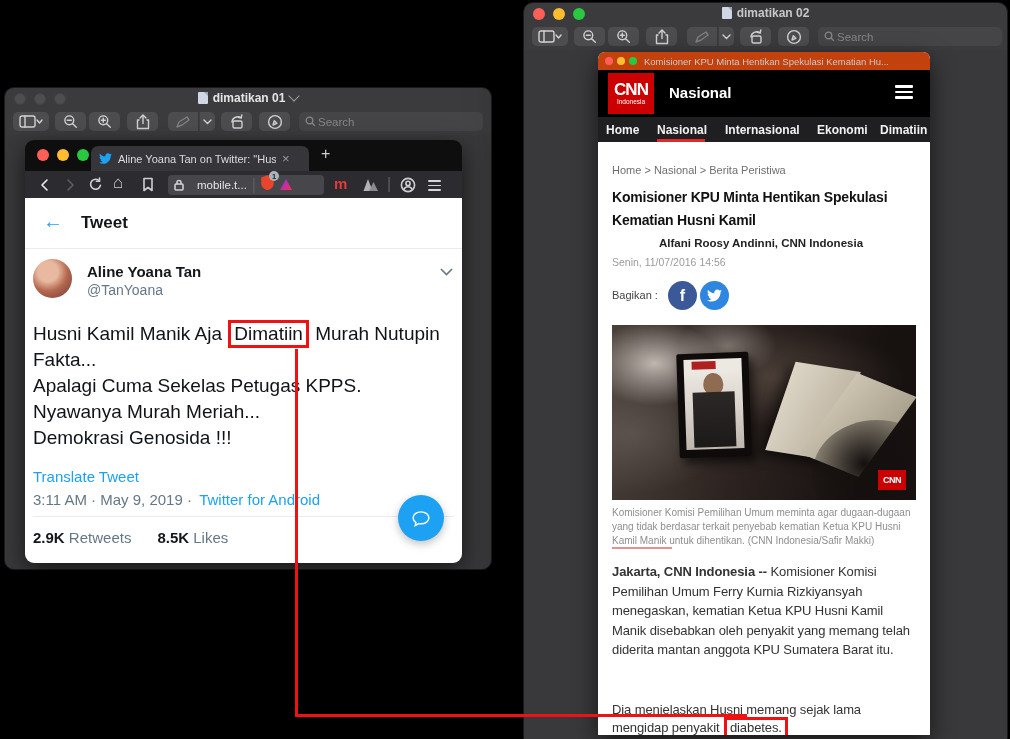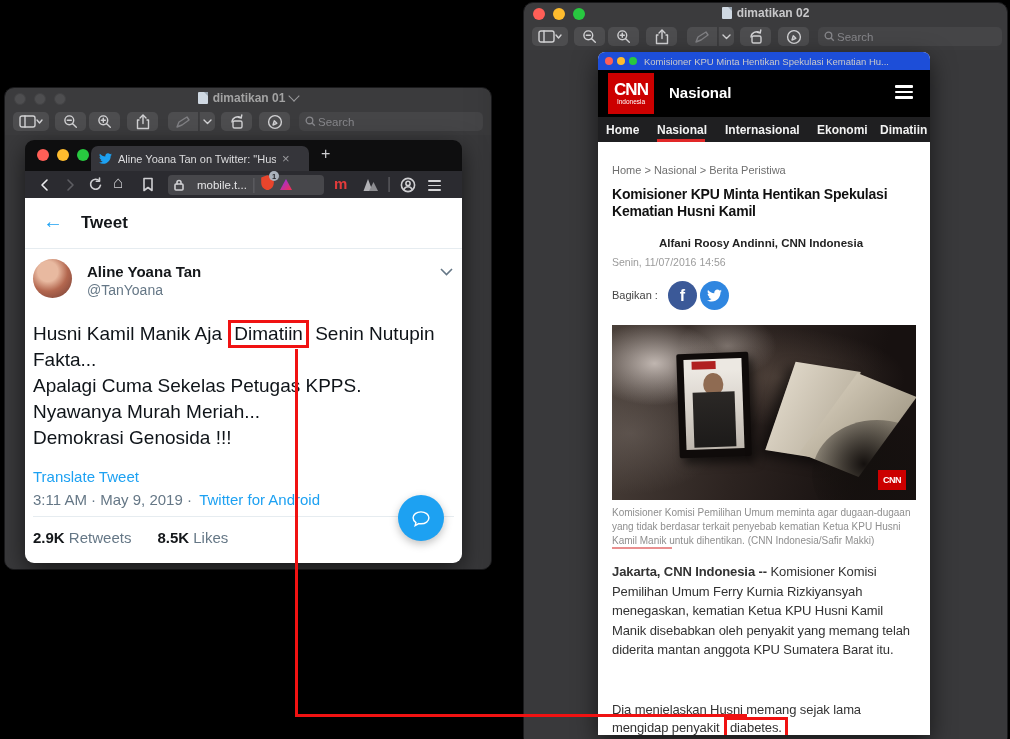--- a/index.html
+++ b/index.html
@@ -51,21 +51,21 @@
   
   .tw-header{position:absolute;left:0;top:0;right:0;height:50px;border-bottom:1px solid #e6ecf0;}
   .tw-text{font-size:19px;color:#0f1419;line-height:26px;white-space:nowrap;}
   .redbox{display:inline-block;border:3px solid #f01212;padding:0 3px;margin:-3px 1px;line-height:22px;}
   .blue{color:#1da1f2;}
   .gray{color:#657786;}
 
   
   #cnn{left:598px;top:52px;width:332px;height:683px;border-radius:7px 7px 0 0;
        box-shadow:0 8px 24px rgba(0,0,0,.6);z-index:5;background:#fff;}
-  .cnn-macbar{position:absolute;left:0;top:0;right:0;height:18px;background:#1d4ed8;border-radius:7px 7px 0 0;
+  .cnn-macbar{position:absolute;left:0;top:0;right:0;height:18px;background:#c2410c;border-radius:7px 7px 0 0;
               display:flex;align-items:center;}
   .cnn-macbar .light{width:8px;height:8px;}
   .cnn-header{position:absolute;left:0;top:18px;right:0;height:47px;background:#000;}
   .cnn-nav{position:absolute;left:0;top:65px;right:0;height:25px;background:#1f1f21;overflow:hidden;}
   .cnav{position:absolute;top:6px;font-size:12px;font-weight:700;color:#f2f2f2;white-space:nowrap;}
   .article{position:absolute;left:0;top:90px;right:0;bottom:0;background:#fff;overflow:hidden;}
   .cap{font-size:10px;color:#8e8e8e;line-height:14px;}
   .body-txt{font-size:13px;color:#333;line-height:19.5px;letter-spacing:-.1px;}
 
   
@@ -82,21 +82,21 @@
 
 <div id="stage">
 
   <div class="mac-window" id="winL" style="left:4px;top:87px;width:486px;height:481px;">
     <div class="titlebar">
       <div class="lights">
         <span class="light inactive"></span>
         <span class="light inactive"></span>
         <span class="light inactive"></span>
       </div>
-      <div class="win-title" style="color:#a3a3a3;">
+      <div class="win-title" style="color:#e5e5e5;">
         <span class="doc-icon"></span>
         <span>dimatikan 01</span>
         <span class="chev"></span>
       </div>
     </div>
     <div class="toolbar">
       <div class="tbtn" style="left:8px;width:36px;">
         <svg width="24" height="13" viewBox="0 0 24 13">
           <rect x="1" y="1" width="15" height="11" rx="2"></rect>
             <line x1="6" y1="1" x2="6" y2="12"></line>
@@ -238,21 +238,21 @@
       </div>
       <div class="abs" style="left:8px;top:61px;width:39px;height:39px;border-radius:50%;
            background:radial-gradient(circle at 38% 32%, #e8b9a0 0 28%, #b3674f 55%, #6e3b33 100%);"></div>
       <span class="abs" style="left:62px;top:65px;font-size:15px;font-weight:800;color:#14171a;">Aline Yoana Tan</span>
       <span class="abs gray" style="left:62px;top:84px;font-size:14px;">@TanYoana</span>
       <svg class="abs" style="left:415px;top:70px;" width="13" height="8" viewBox="0 0 13 8">
         <polyline points="1,1 6.5,6.5 12,1" style="fill:none;stroke:#657786;stroke-width:1.6;"></polyline>
         </svg>
 
       <div class="abs" style="left:8px;top:123px;">
-        <div class="tw-text"><span>Husni Kamil Manik Aja </span><span class="redbox">Dimatiin</span><span> Senin Nutupin</span></div>
+        <div class="tw-text"><span>Husni Kamil Manik Aja </span><span class="redbox">Dimatiin</span><span> Murah Nutupin</span></div>
         <div class="tw-text">Fakta...</div>
         <div class="tw-text">Apalagi Cuma Sekelas Petugas KPPS.</div>
         <div class="tw-text">Nyawanya Murah Meriah...</div>
         <div class="tw-text">Demokrasi Genosida !!!</div>
       </div>
 
       <span class="abs blue" style="left:8px;top:270px;font-size:15px;">Translate Tweet</span>
       <div class="abs" style="left:8px;top:293px;font-size:15px;">
         <span class="gray">3:11 AM · May 9, 2019 ·</span>
         <span class="blue" style="margin-left:3px;">Twitter for Android</span>
@@ -381,21 +381,21 @@
     </div>
 
     <div class="article">
       <div class="abs" style="left:14px;top:22px;font-size:11px;color:#6f6f6f;">
         <span>Home</span>
         <span>&gt;</span>
         <span>Nasional</span>
         <span>&gt;</span>
         <span>Berita Peristiwa</span>
       </div>
-      <div class="abs" style="left:14px;top:44px;width:306px;font-size:14px;font-weight:800;color:#111;line-height:17px;letter-spacing:-.2px;">Komisioner KPU Minta Hentikan Spekulasi Kematian Husni Kamil</div>
+      <div class="abs" style="left:14px;top:44px;width:306px;font-size:14px;font-weight:800;color:#111;line-height:23px;letter-spacing:-.2px;">Komisioner KPU Minta Hentikan Spekulasi Kematian Husni Kamil</div>
       <div class="abs" style="left:14px;top:95px;font-size:11.5px;font-weight:700;color:#222;margin-left:47px;">Alfani Roosy Andinni, CNN Indonesia</div>
       <div class="abs" style="left:14px;top:114px;font-size:10.5px;color:#9b9b9b;">Senin, 11/07/2016 14:56</div>
       <span class="abs" style="left:14px;top:147px;font-size:11px;color:#444;">Bagikan :</span>
       <div class="abs circle-share" style="left:70px;top:139px;background:#3b5998;">
         <span style="color:#fff;font-size:16px;font-weight:700;">f</span>
       </div>
       <div class="abs circle-share" style="left:102px;top:139px;background:#2f86e0;">
         <svg width="15" height="13" viewBox="0 0 24 20">
           <path fill="#fff" d="M23.9 2.6c-.9.4-1.8.65-2.8.78 1-.6 1.8-1.57 2.16-2.72-.95.56-2 .97-3.13 1.2C19.24.9 17.96.3 16.55.3c-2.72 0-4.93 2.2-4.93 4.92 0 .39.05.76.13 1.12C7.7 6.1 4.07 4.13 1.64 1.16c-.43.72-.67 1.56-.67 2.47 0 1.71.87 3.22 2.19 4.1-.8-.03-1.57-.25-2.23-.62v.06c0 2.39 1.7 4.38 3.95 4.83-.41.11-.85.17-1.3.17-.31 0-.62-.03-.92-.09.63 1.95 2.45 3.38 4.6 3.42-1.68 1.32-3.8 2.1-6.1 2.1-.39 0-.78-.02-1.17-.07 2.19 1.4 4.77 2.21 7.56 2.21 9.05 0 14-7.5 14-13.99v-.63c.96-.69 1.8-1.56 2.46-2.55z"></path>
           </svg>

